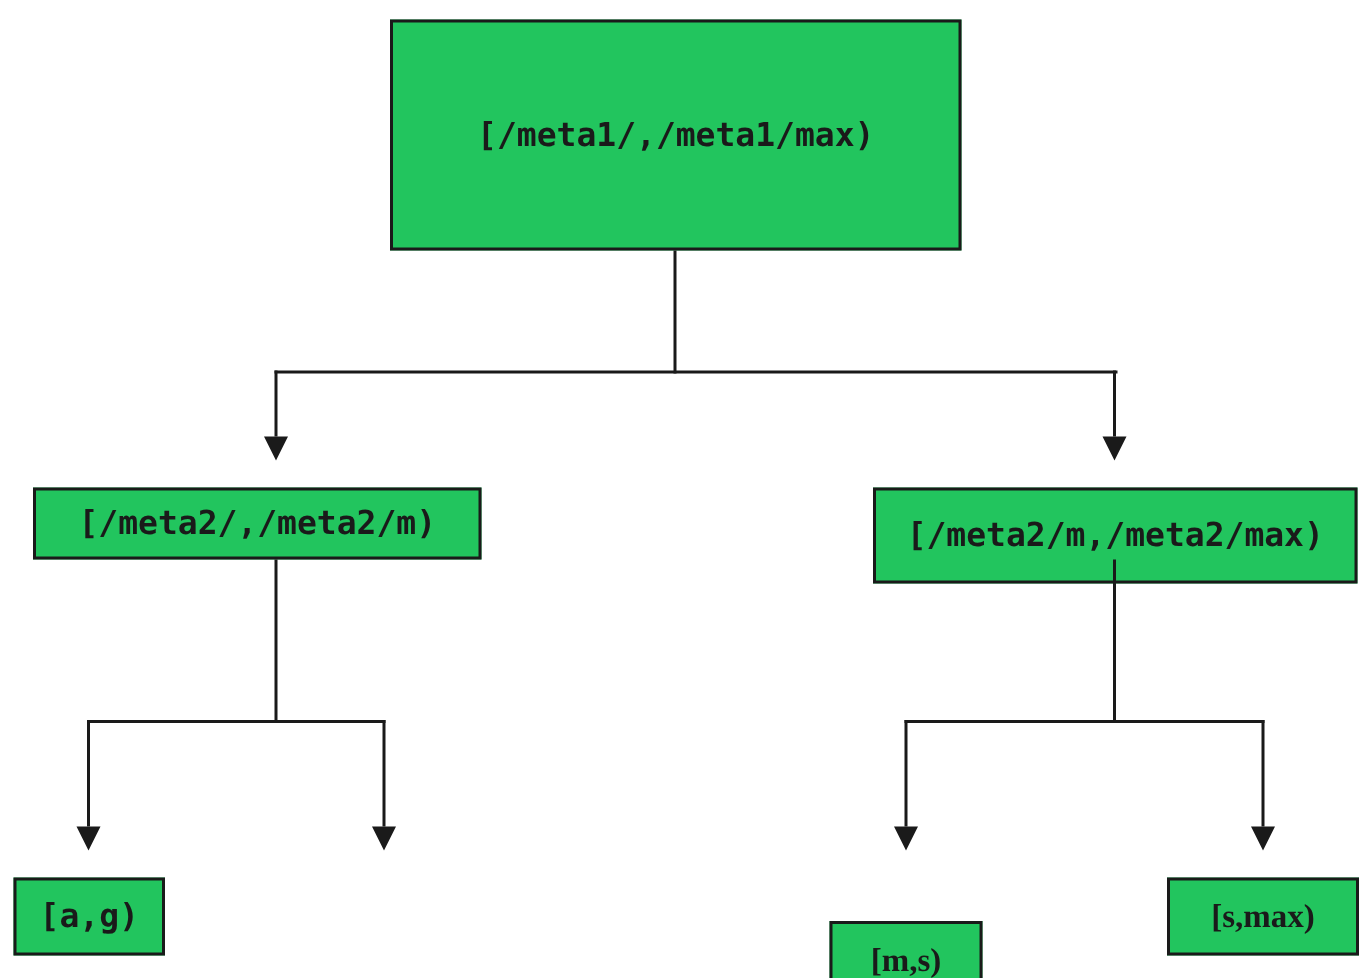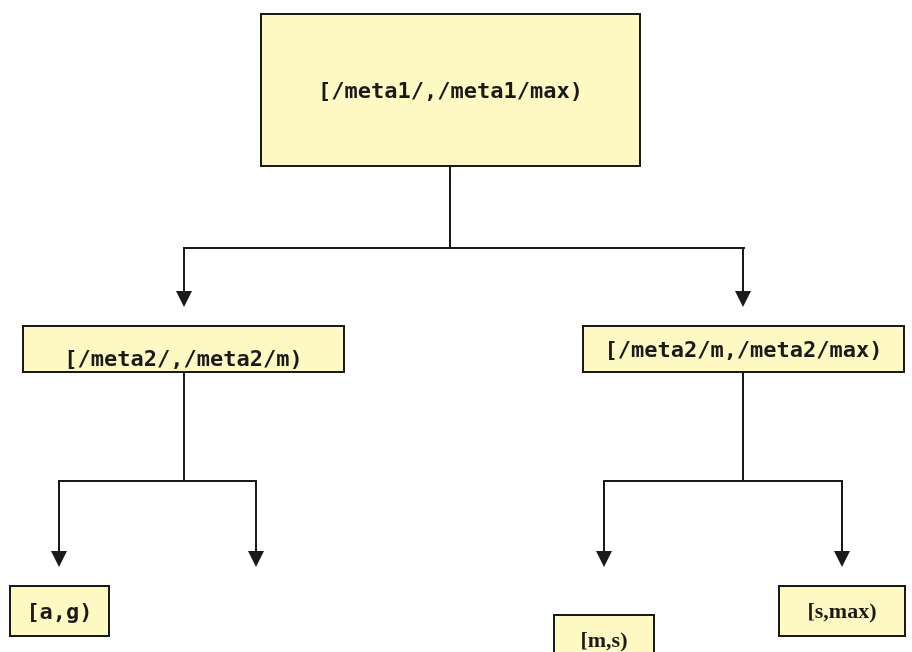--- a/index.html
+++ b/index.html
@@ -12,32 +12,32 @@
     width: 912px;
     height: 652px;
     background: #ffffff;
     font-family: "DejaVu Sans Mono", "Liberation Mono", monospace;
     overflow: hidden;
   }
   .node {
     position: absolute;
     box-sizing: border-box;
     border: 2px solid #1a1a1a;
-    background: #fef9c3;
+    background: #22c55e;
     color: #1a1a1a;
     display: flex;
     align-items: center;
     justify-content: center;
     font-weight: bold;
     font-size: 22px;
     white-space: nowrap;
   }
   .n-root { left: 260px; top: 13px;  width: 381px; height: 154px; }
-  .n-l    { left: 22px;  top: 325px; width: 323px; height: 48px; align-items: flex-end; }
-  .n-r    { left: 582px; top: 325px; width: 323px; height: 48px; }
+  .n-l    { left: 22px;  top: 325px; width: 299px; height: 48px; }
+  .n-r    { left: 582px; top: 325px; width: 323px; height: 64px; }
   .n-ll   { left: 9px;   top: 585px; width: 101px; height: 52px; text-align: right; }
   .n-lr   { left: 205px; top: 585px; width: 101px; height: 52px; }
   .n-rl   { left: 553px; top: 614px; width: 102px; height: 52px; font-family: Liberation Serif, serif; }
   .n-rr   { left: 778px; top: 585px; width: 128px; height: 52px; font-family: Liberation Serif, serif; }
 
   .line {
     position: absolute;
     background: #1a1a1a;
   }
   

